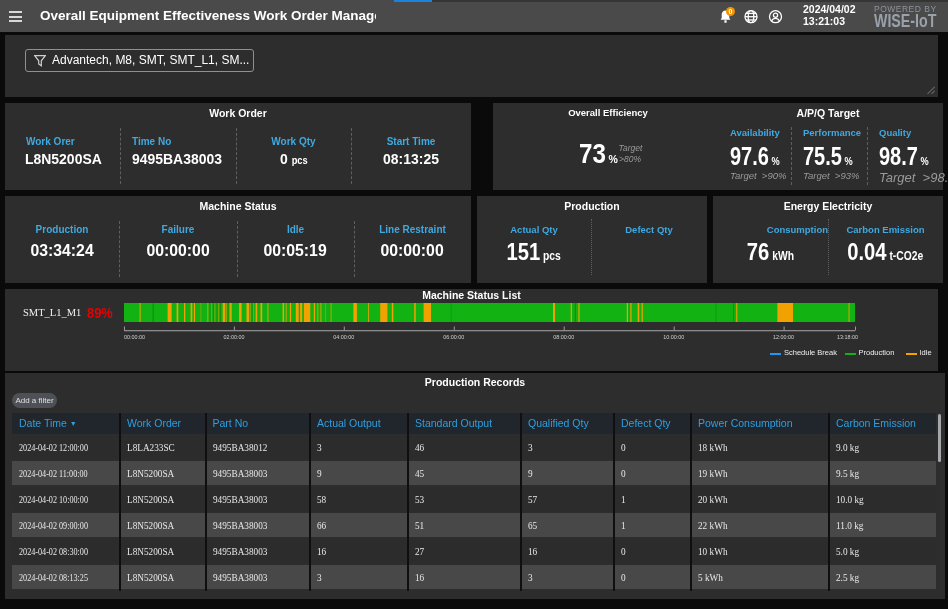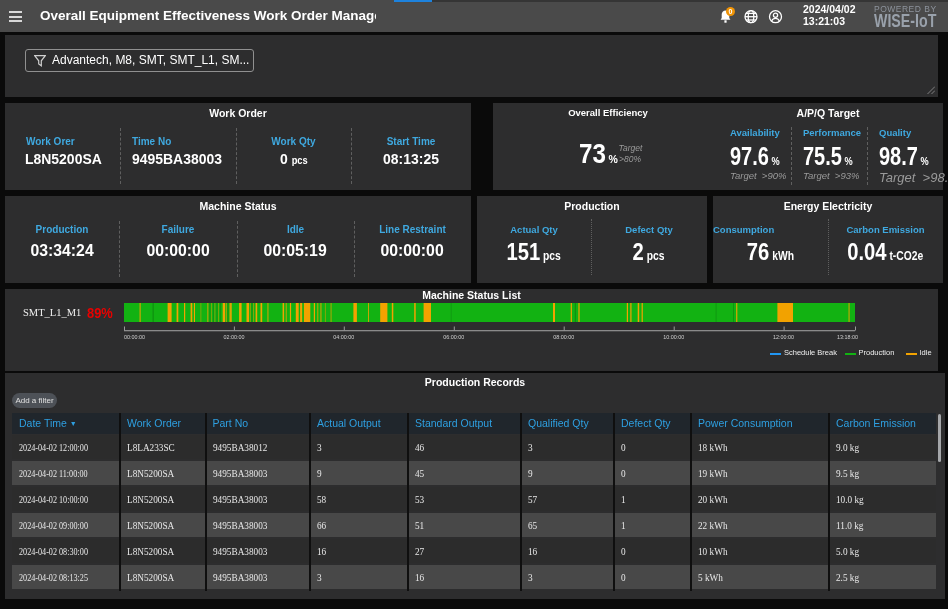--- a/index.html
+++ b/index.html
@@ -122,27 +122,26 @@
   <div class="lbl" style="left:349px;top:28.5px;width:117px;text-align:center;">Line Restraint</div>
   <div class="val" style="left:349px;top:46.2px;width:117px;text-align:center;font-size:17px;"><span style="display:inline-block;transform:scaleX(0.93);">00:00:00</span></div>
 </div>
 
 <div class="panel" style="left:477px;top:196px;width:230px;height:87px;">
   <div class="ptitle" style="top:4.5px;">Production</div>
   <div class="sep" style="left:114px;top:23px;height:56px;border-left-style:dotted;"></div>
   <div class="lbl" style="left:0;top:29.2px;width:114px;text-align:center;font-size:9.5px;">Actual Qty</div>
   <div class="val" style="left:0;top:45px;width:114px;text-align:center;font-size:23.5px;"><span style="display:inline-block;transform:scaleX(0.86);white-space:nowrap;">151<span style="font-size:12px;"> pcs</span></span></div>
   <div class="lbl" style="left:114px;top:29.2px;width:116px;text-align:center;font-size:9.5px;">Defect Qty</div>
-  <div class="val" style="left:114px;top:45px;width:116px;text-align:center;font-size:23.5px;"><span style="display:inline-block;transform:scaleX(0.86);white-space:nowrap;">2<span style="font-size:12px;"> pcs</span></span></div>
 </div>
 
 <div class="panel" style="left:713px;top:196px;width:230px;height:87px;">
   <div class="ptitle" style="top:4.5px;">Energy Electricity</div>
   <div class="sep" style="left:115px;top:23px;height:56px;border-left-style:dotted;"></div>
-  <div class="lbl" style="left:0;top:29.2px;width:115px;text-align:left;font-size:9.5px;">Consumption</div>
+  <div class="lbl" style="left:0;top:29.2px;width:115px;text-align:right;font-size:9.5px;">Consumption</div>
   <div class="val" style="left:0;top:45px;width:115px;text-align:center;font-size:23.5px;"><span style="display:inline-block;transform:scaleX(0.86);white-space:nowrap;">76<span style="font-size:12px;"> kWh</span></span></div>
   <div class="lbl" style="left:115px;top:29.2px;width:115px;text-align:center;font-size:9.5px;">Carbon Emission</div>
   <div class="val" style="left:115px;top:45px;width:115px;text-align:center;font-size:23.5px;"><span style="display:inline-block;transform:scaleX(0.86);white-space:nowrap;">0.04<span style="font-size:12px;"> t-CO2e</span></span></div>
 </div>
 
 <div class="panel" style="left:5px;top:289px;width:933px;height:82px;">
   <div class="ptitle" style="top:1px;font-size:10.5px;">Machine Status List</div>
   <div class="abs" style="left:18px;top:18.6px;color:#f0f0f0;font-family:'Liberation Serif',serif;font-size:10.5px;line-height:1;">SMT_L1_M1</div>
   <div class="abs" style="left:82px;top:16.7px;color:#e80000;font-size:14px;font-weight:bold;line-height:1;transform:scaleX(0.92);transform-origin:0 0;">89%</div>
   <div id="msbar" class="abs" style="left:0;top:0;width:933px;height:60px;"><svg width="933" height="60" viewBox="0 0 933 60">

